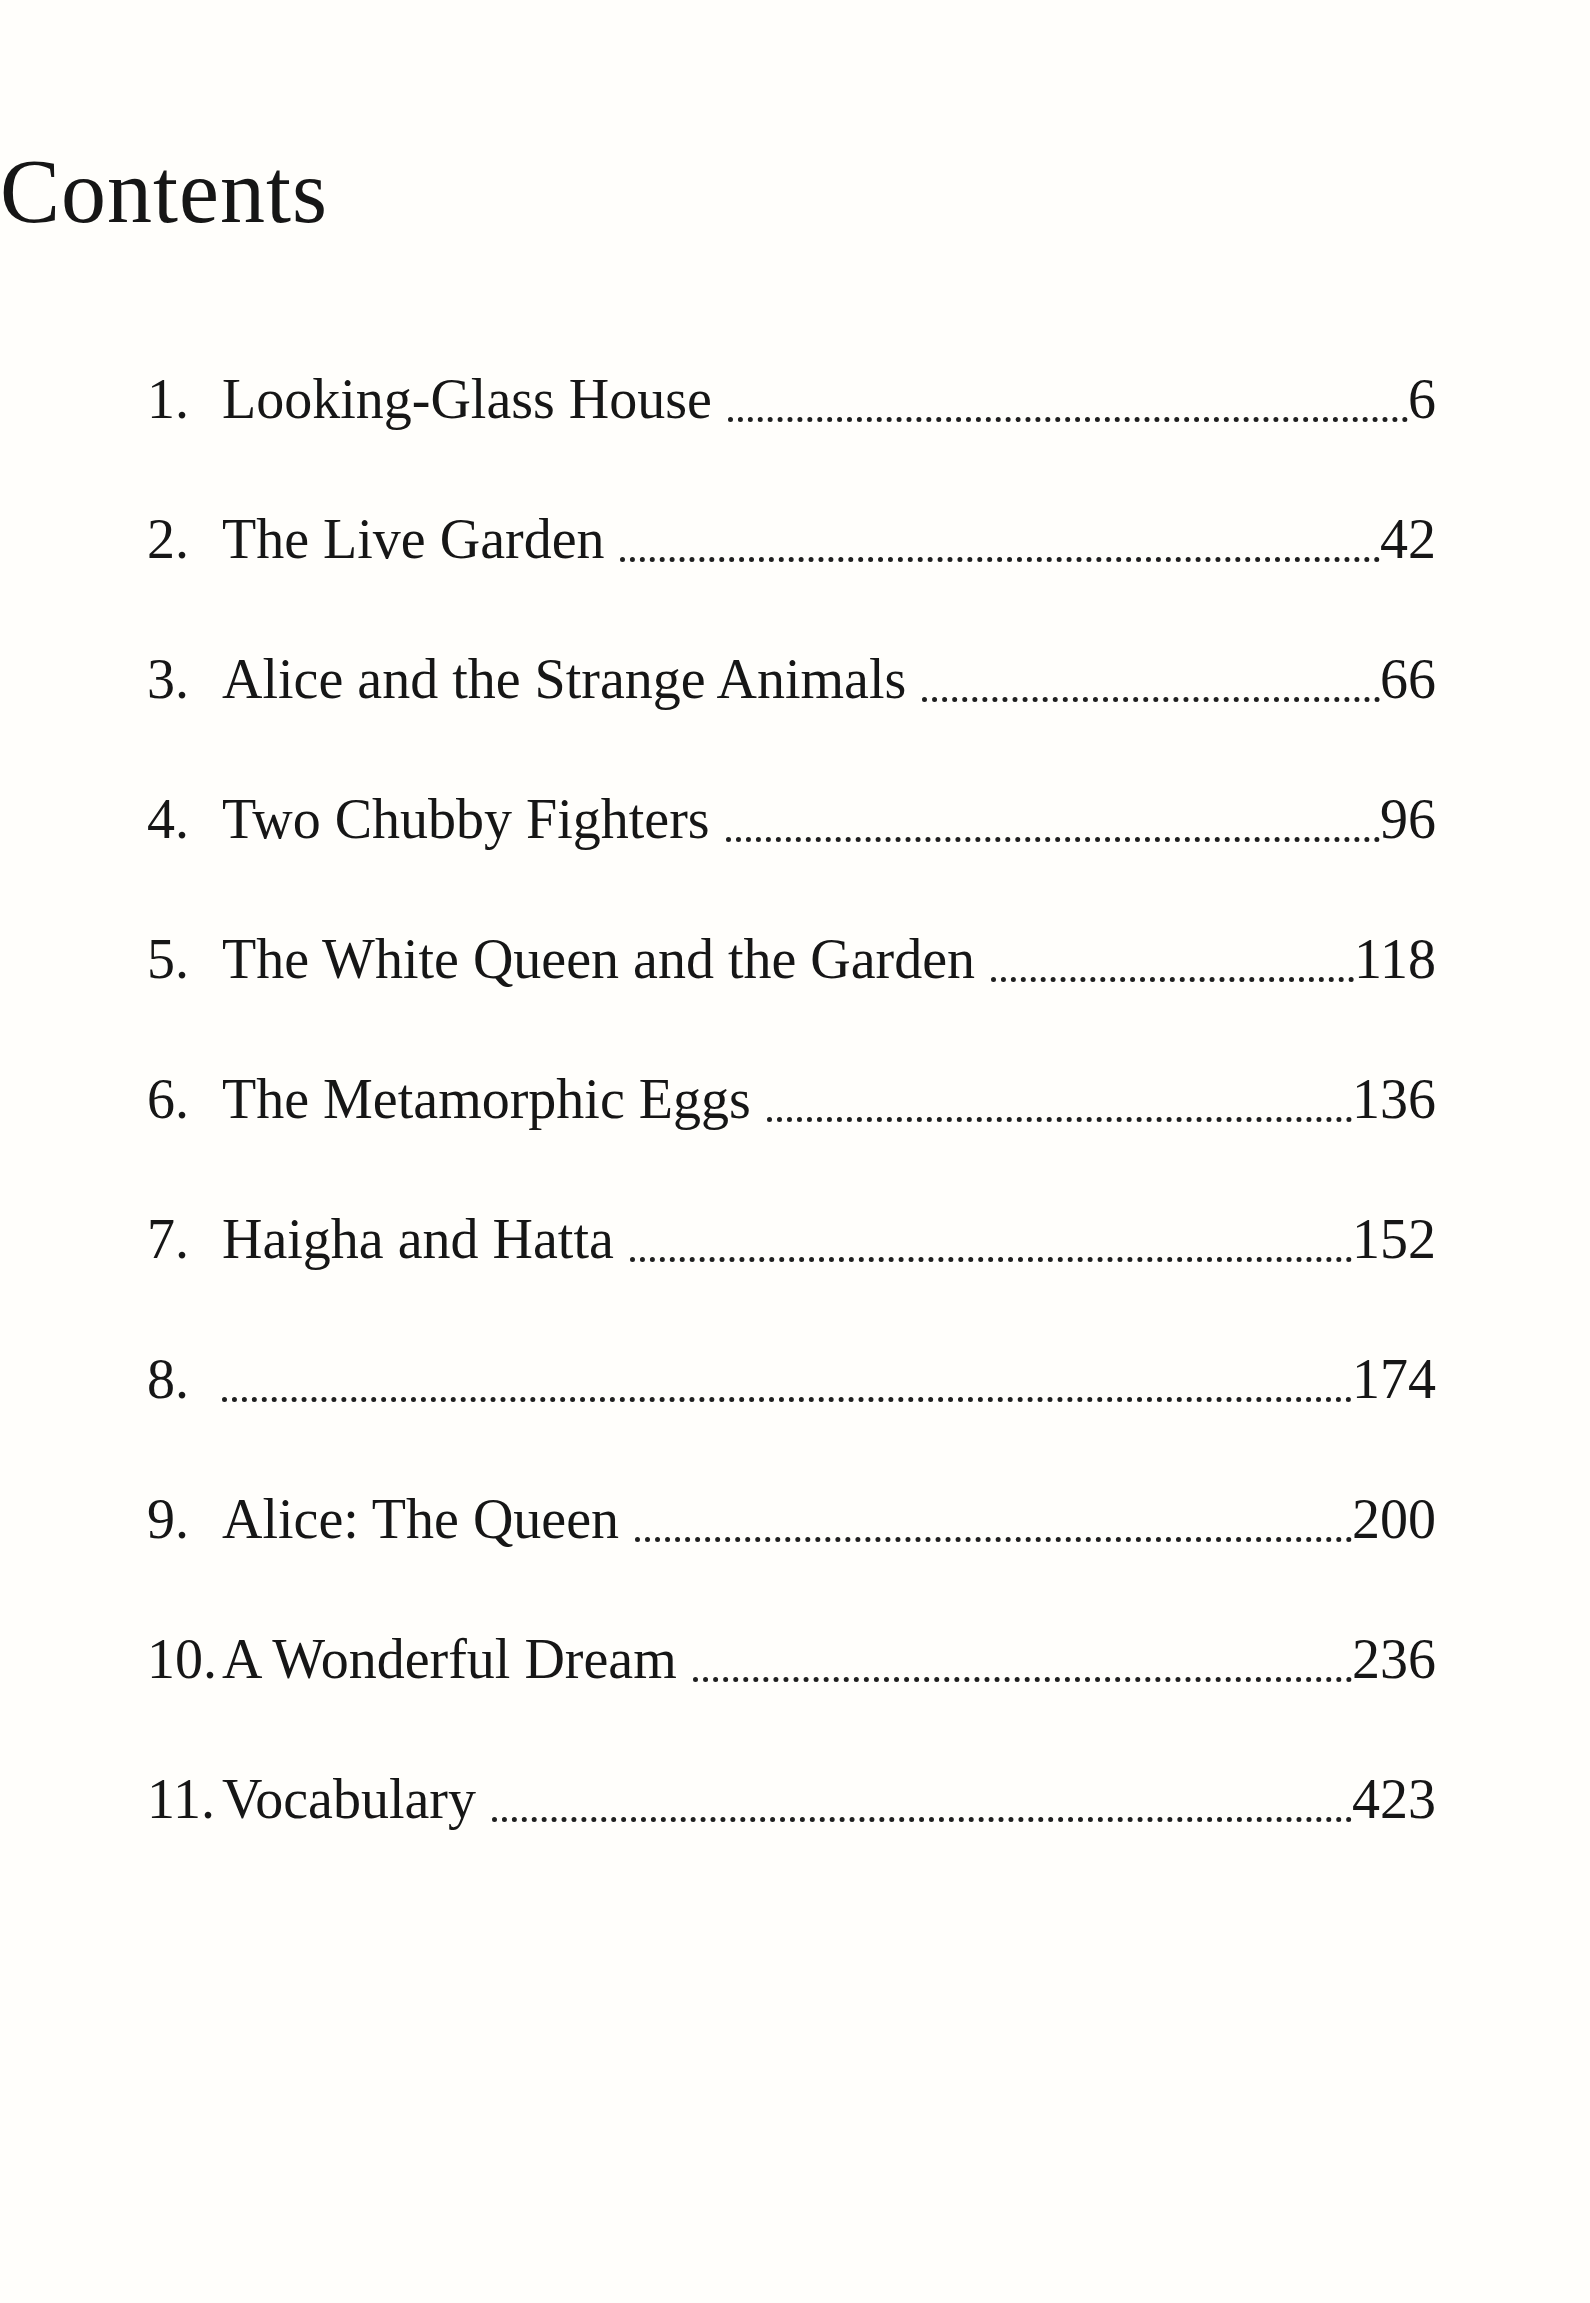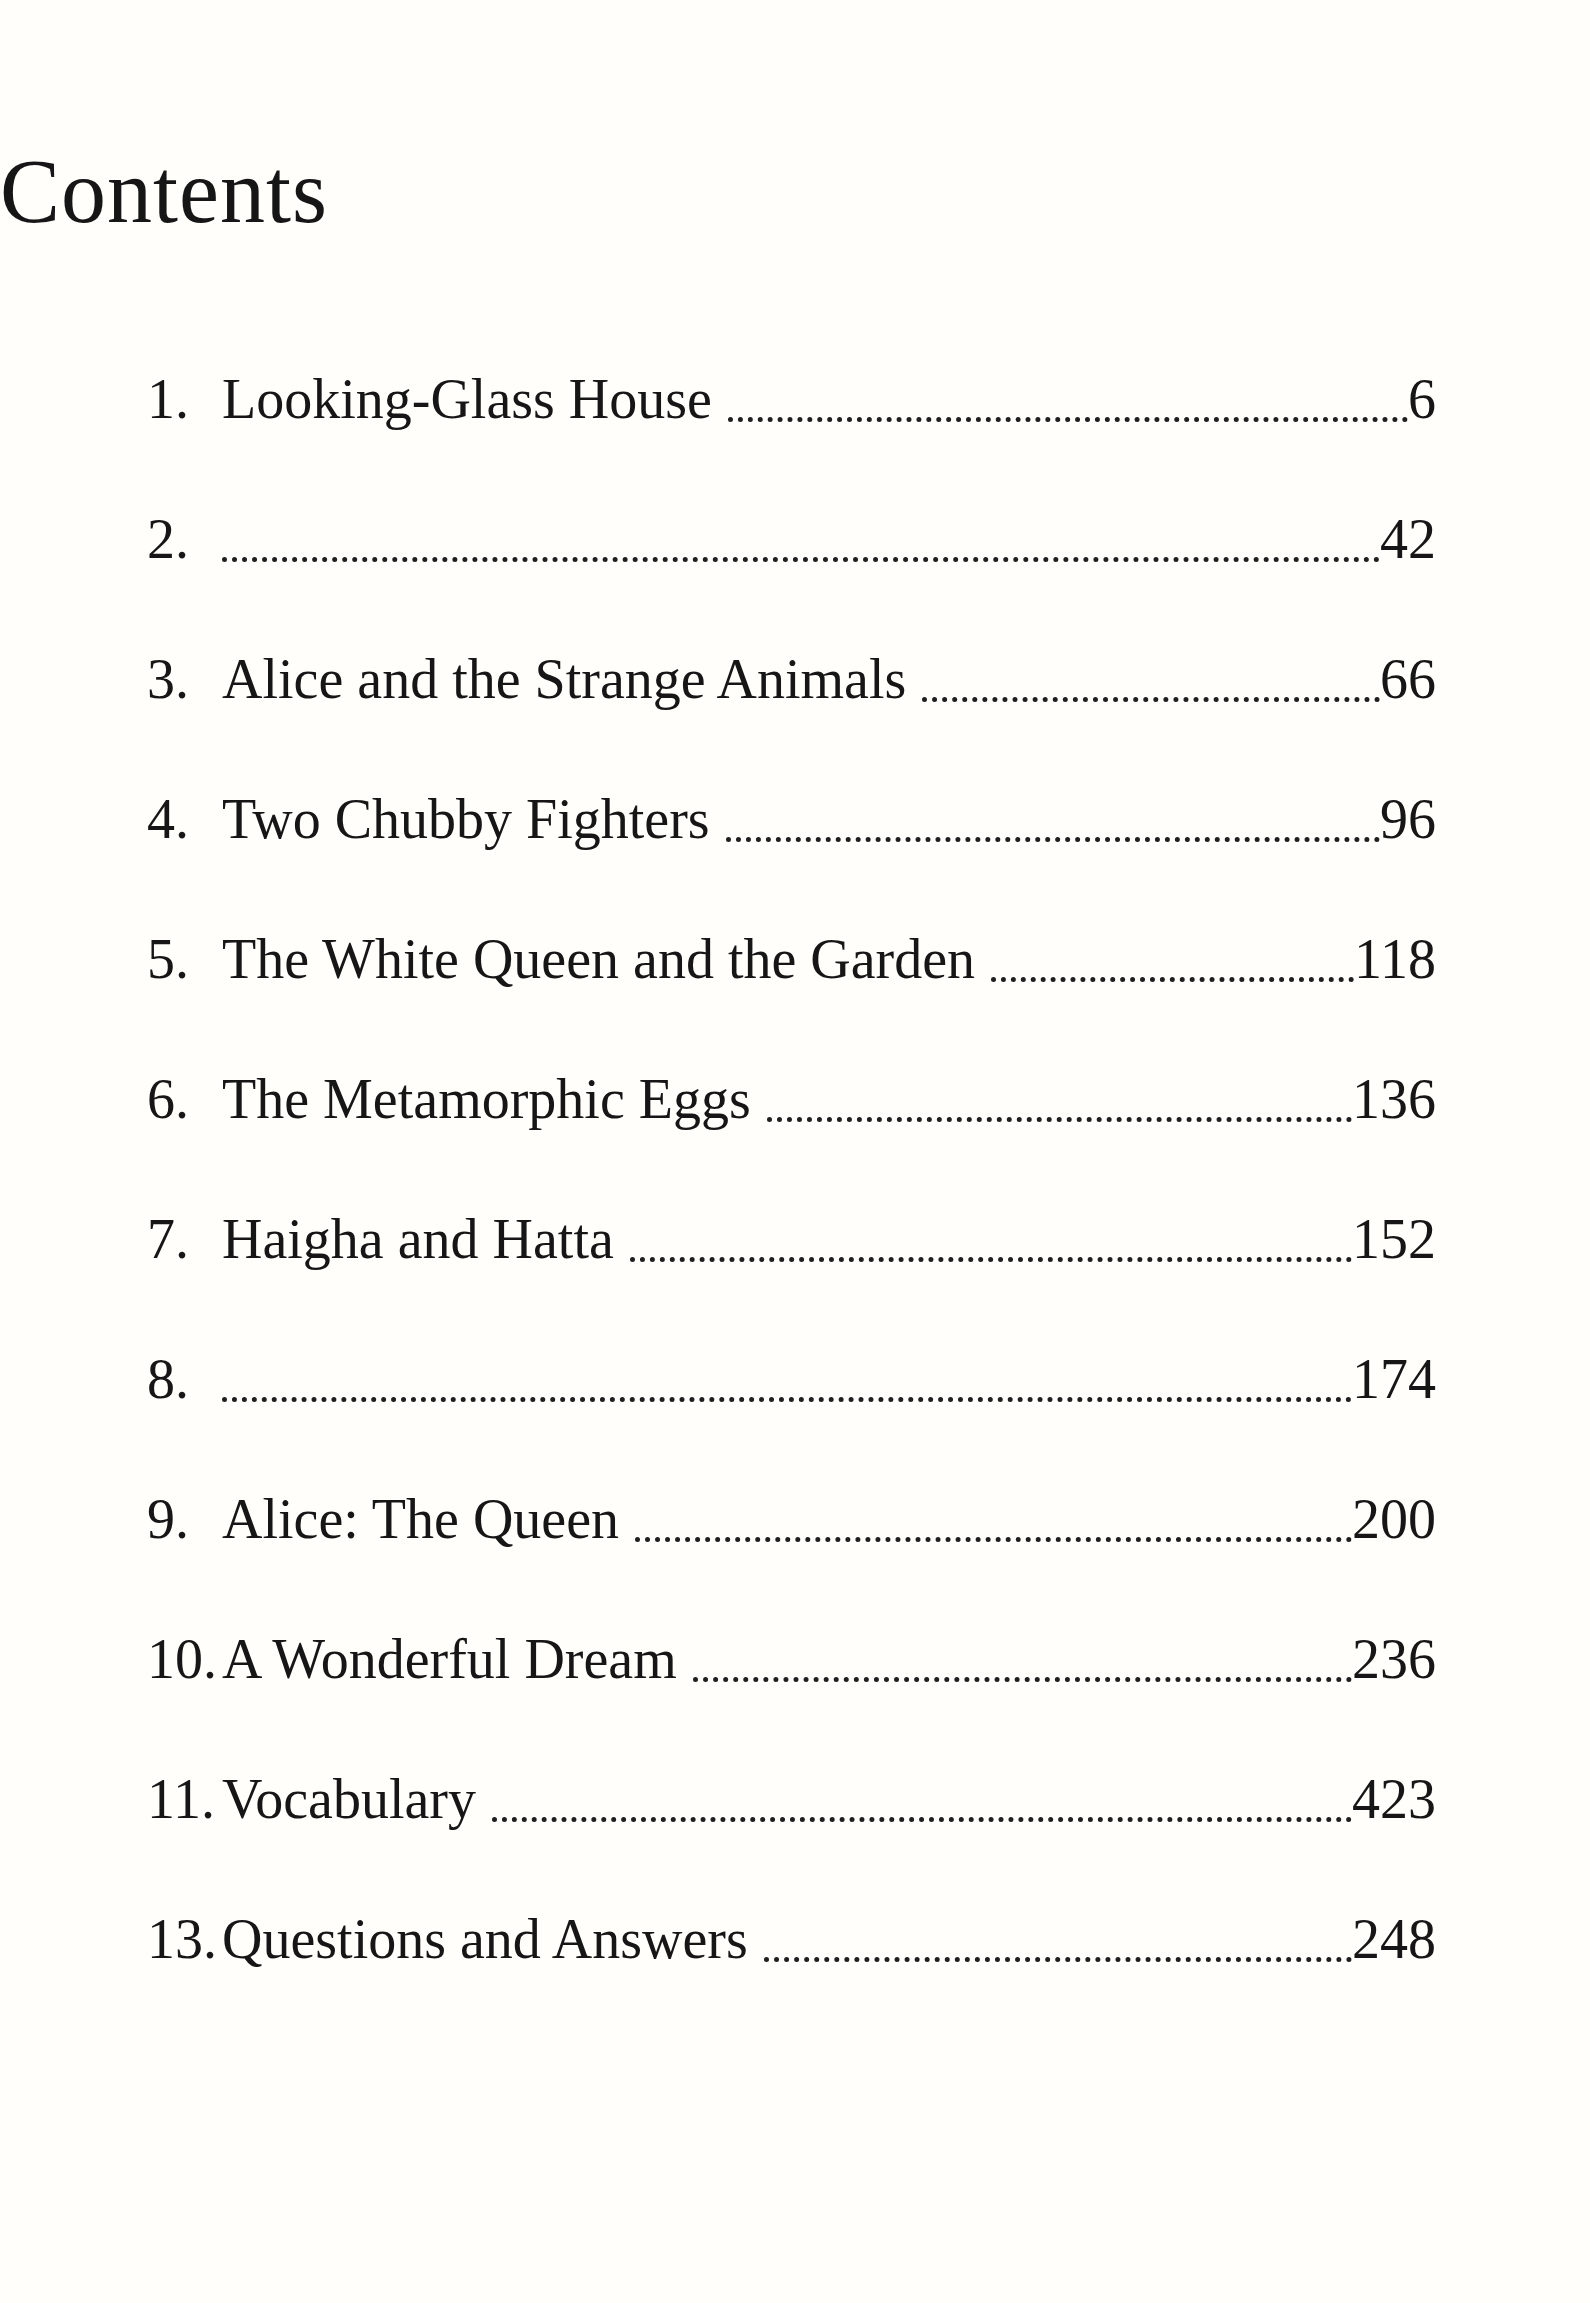--- a/index.html
+++ b/index.html
@@ -71,20 +71,21 @@
   <h1 class="doc-title">Contents</h1>
   <ol class="toc" id="toc-list">
       <li class="row">
     <span class="num">1.</span>
     <span class="chapter">Looking-Glass House</span>
     <span class="leader"></span>
     <span class="pagenum">6</span>
   </li>
       <li class="row">
     <span class="num">2.</span>
+    <span class="chapter">The Live Garden</span>
     <span class="leader"></span>
     <span class="pagenum">42</span>
   </li>
       <li class="row">
     <span class="num">3.</span>
     <span class="chapter">Alice and the Strange Animals</span>
     <span class="leader"></span>
     <span class="pagenum">66</span>
   </li>
       <li class="row">
@@ -127,21 +128,15 @@
     <span class="chapter">A Wonderful Dream</span>
     <span class="leader"></span>
     <span class="pagenum">236</span>
   </li>
       <li class="row">
     <span class="num">11.</span>
     <span class="chapter">Vocabulary</span>
     <span class="leader"></span>
     <span class="pagenum">423</span>
   </li>
-      <li class="row">
-    <span class="num">13.</span>
-    <span class="chapter">Questions and Answers</span>
-    <span class="leader"></span>
-    <span class="pagenum">248</span>
-  </li>
     </ol>
 </main>
 
 
 </body></html>

